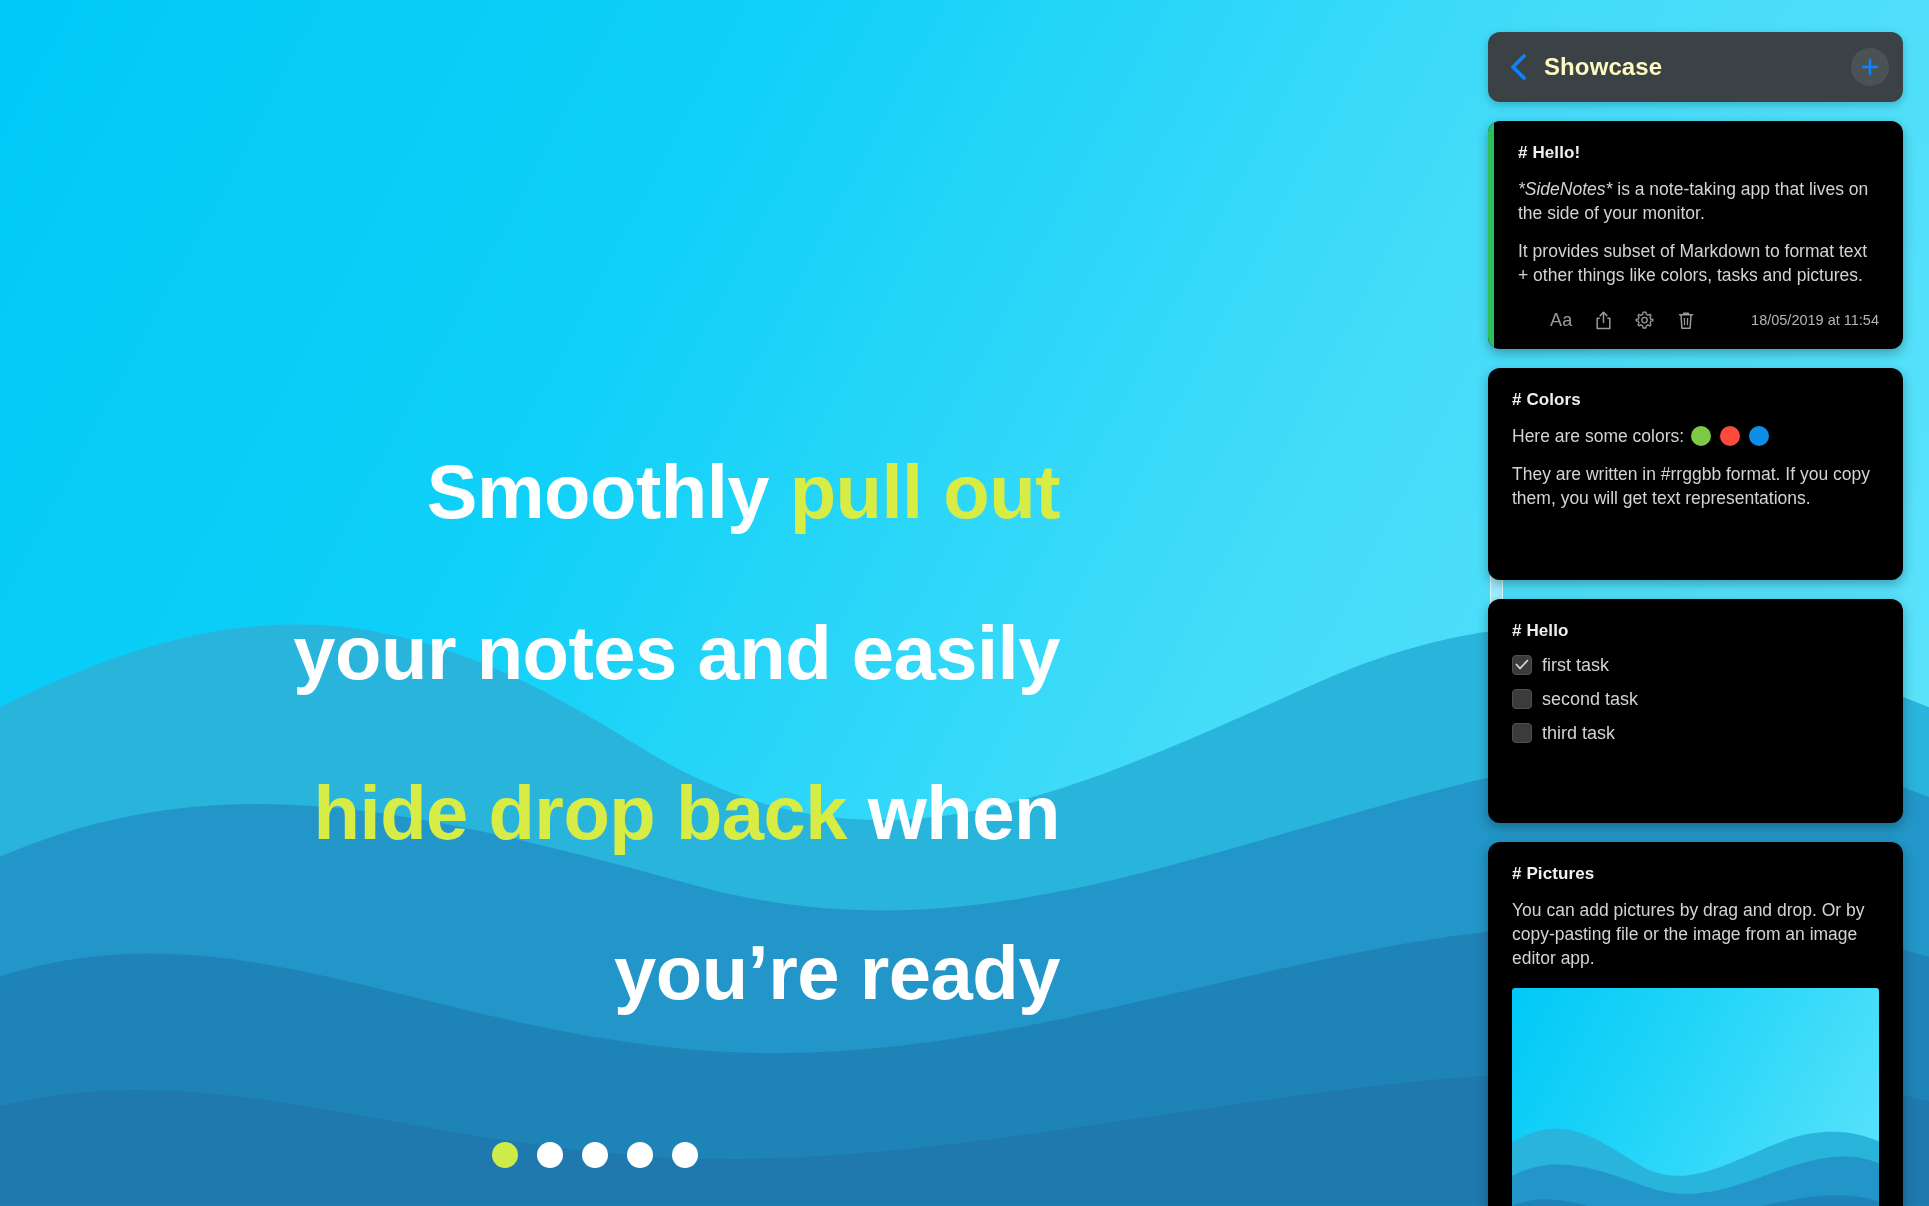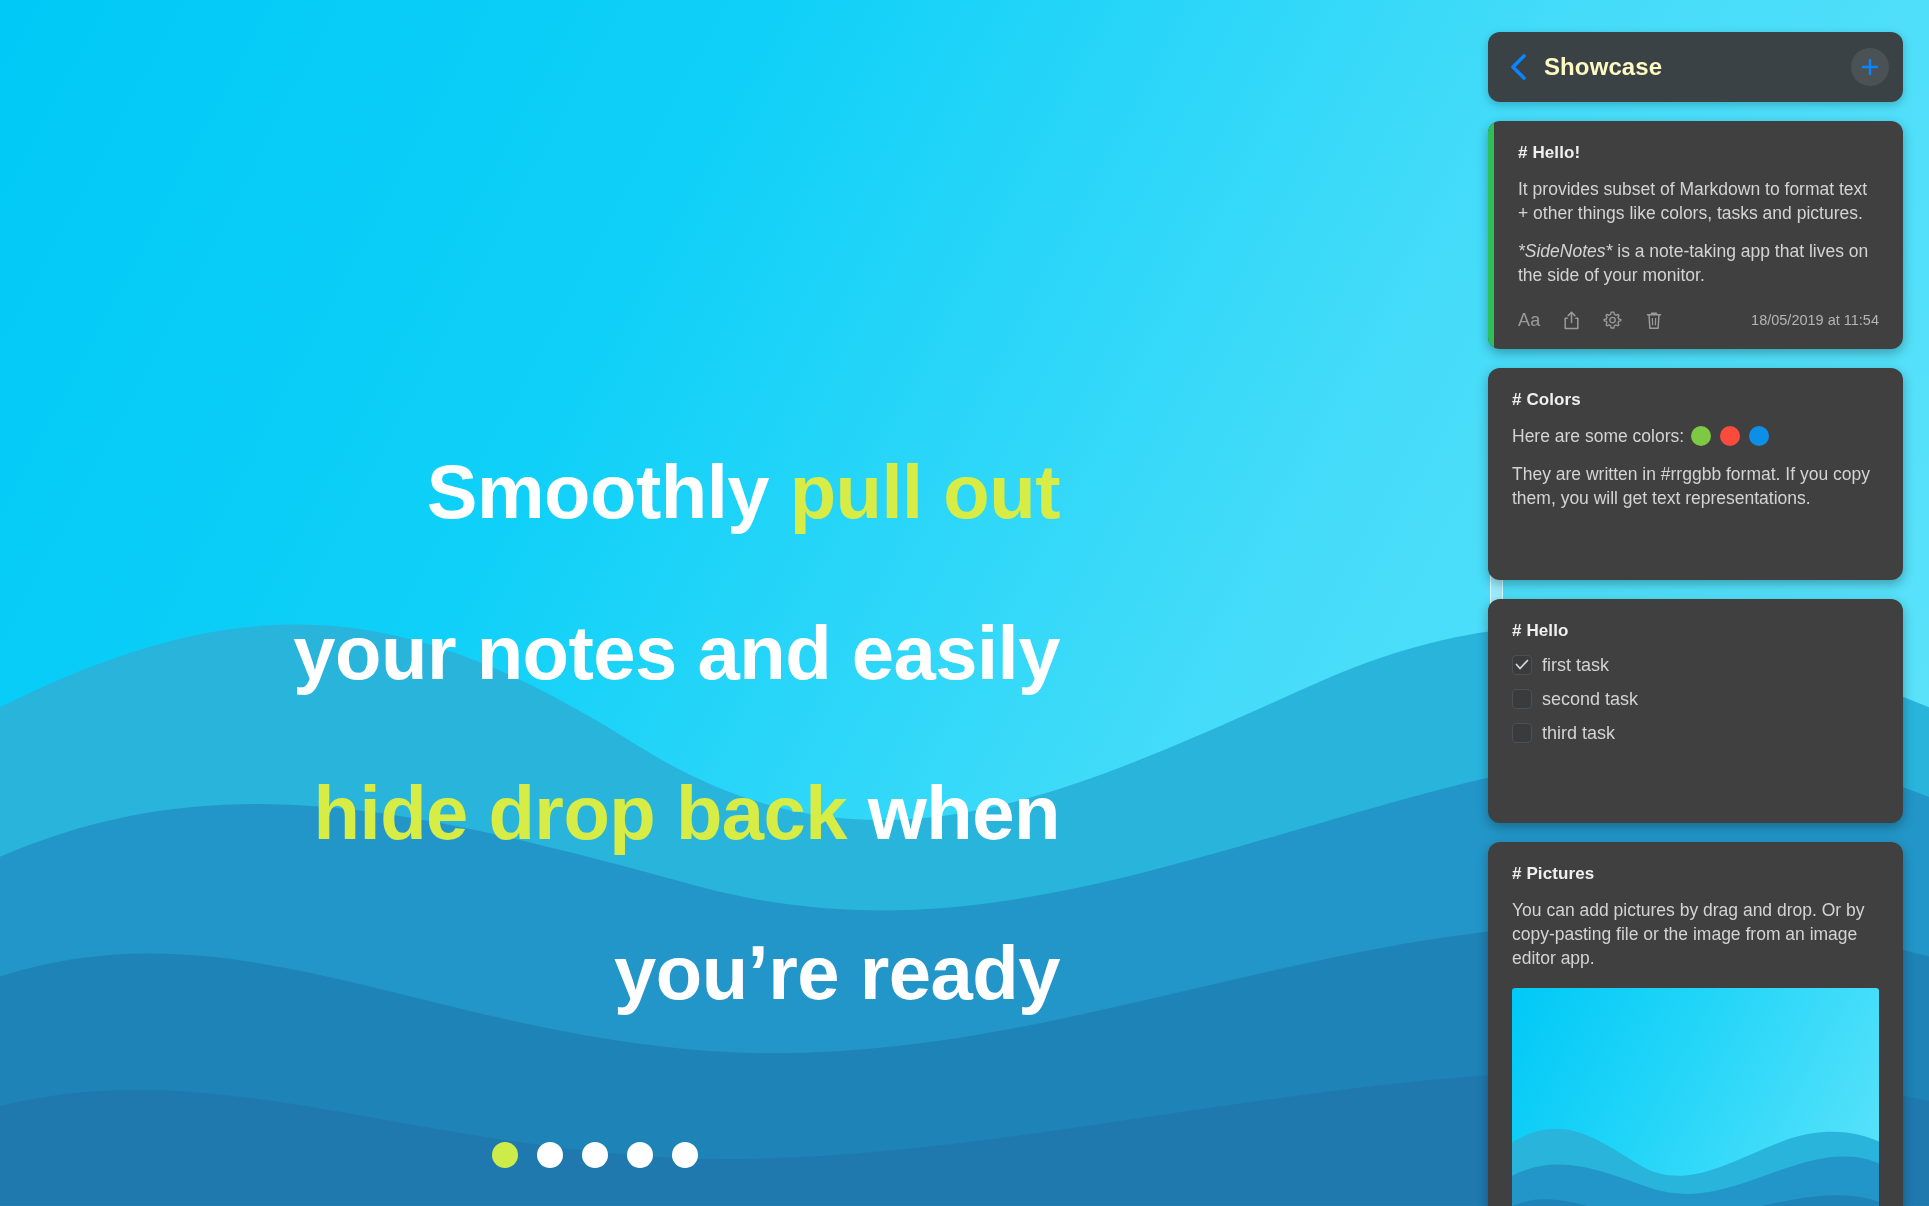--- a/index.html
+++ b/index.html
@@ -85,21 +85,21 @@
     border-radius:50%;
     background:rgba(255,255,255,0.085);
     display:flex; align-items:center; justify-content:center;
     cursor:pointer;
   }
 
   
   .note{
     position:relative;
     flex:0 0 auto;
-    background:#404040;
+    background:#000000;
     border-radius:12px;
     padding:22px 24px 18px 24px;
     box-shadow:0 4px 12px rgba(0,0,0,0.3);
     overflow:hidden;
   }
   .note .accent{
     position:absolute; left:0; top:0; bottom:0;
     width:6px;
     background:#2fbf5a;
   }
@@ -122,20 +122,21 @@
   .note em{ font-style:italic; }
 
   
   .swatches{ display:inline-flex; gap:9px; vertical-align:-4px; margin-left:7px; }
   .swatch{ width:20px; height:20px; border-radius:50%; display:inline-block; }
 
   
   .note-footer{
     display:flex; align-items:center;
     margin-top:22px;
+    margin-left:32px;
   }
   .note-footer .tools{ display:flex; align-items:center; gap:21px; }
   .note-footer .tool{
     width:20px; height:21px;
     display:flex; align-items:center; justify-content:center;
     cursor:pointer;
     color:#9a9a9a;
   }
   .note-footer .tool.aa{
     font-size:18px;
@@ -220,22 +221,22 @@
       <svg width="20" height="20" viewBox="0 0 20 20">
         <line x1="10" y1="3" x2="10" y2="17" stroke="#0a84ff" stroke-width="2.4" stroke-linecap="round"></line>
         <line x1="3" y1="10" x2="17" y2="10" stroke="#0a84ff" stroke-width="2.4" stroke-linecap="round"></line>
       </svg>
     </span>
   </div>
 
   <div class="note has-accent">
     <div class="accent"></div>
     <h1># Hello!</h1>
+    <p><em>*SideNotes*</em><span> is a note-taking app that lives on the side of your monitor.</span></p>
     <p>It provides subset of Markdown to format text + other things like colors, tasks and pictures.</p>
-    <p><em>*SideNotes*</em><span> is a note-taking app that lives on the side of your monitor.</span></p>
     <div class="note-footer">
       <div class="tools">
         <span class="tool aa">Aa</span>
         <span class="tool">
           <svg width="17" height="19" viewBox="0 0 17 19">
             <path d="M4.2,7.2 H2.2 V17.5 H14.8 V7.2 H12.8" fill="none" stroke="#9a9a9a" stroke-width="1.5" stroke-linecap="round" stroke-linejoin="round"></path>
             <line x1="8.5" y1="1.4" x2="8.5" y2="11.5" stroke="#9a9a9a" stroke-width="1.5" stroke-linecap="round"></line>
             <polyline points="5.2,4.6 8.5,1.3 11.8,4.6" fill="none" stroke="#9a9a9a" stroke-width="1.5" stroke-linecap="round" stroke-linejoin="round"></polyline>
           </svg>
         </span>

